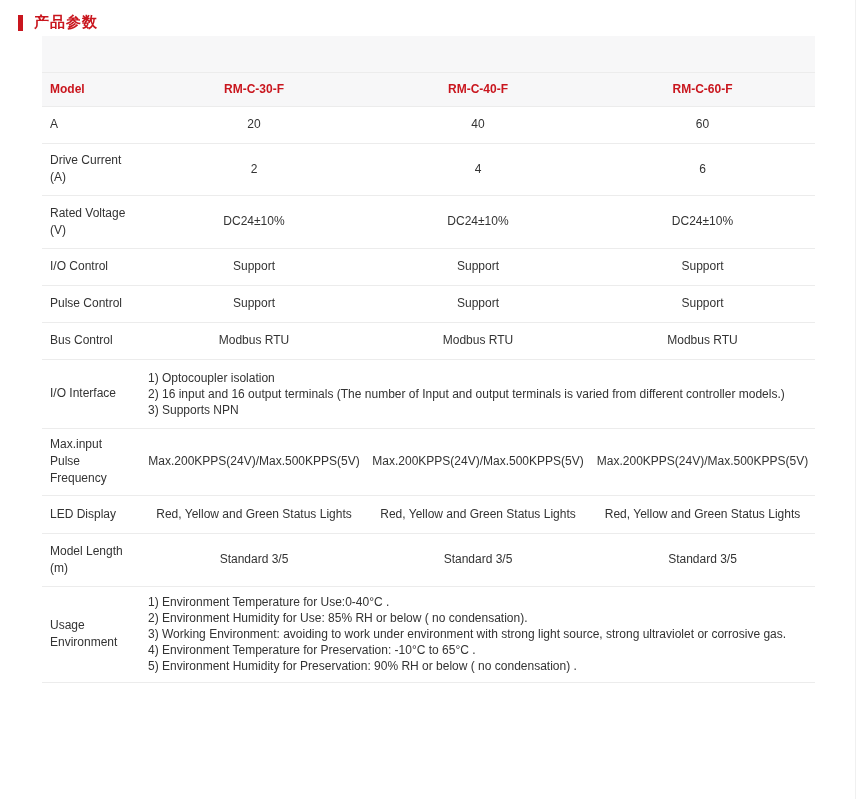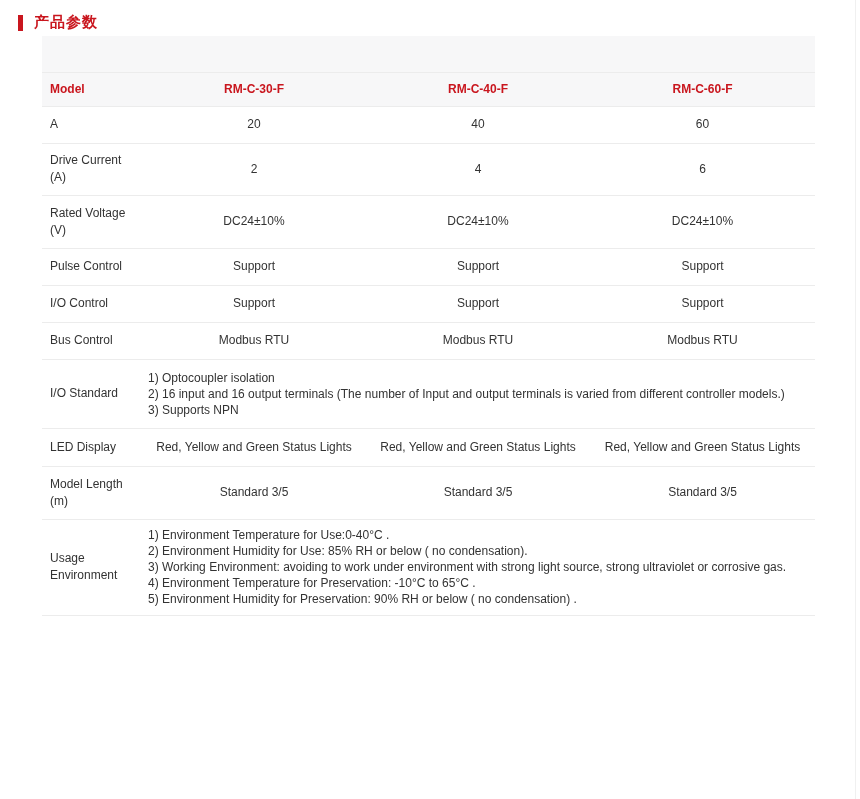--- a/index.html
+++ b/index.html
@@ -86,48 +86,56 @@
       <tr class="h53">
         <th>Rated Voltage
 (V)</th>
         <td>DC24±10%</td>
         <td>DC24±10%</td>
         <td>DC24±10%</td>
       </tr>
 
 
       <tr class="h37">
-        <th>Pulse Control</th>
+        <th>I/O Control</th>
         <td>Support</td>
         <td>Support</td>
         <td>Support</td>
       </tr>
 
       <tr class="h37">
-        <th>I/O Control</th>
+        <th>Pulse Control</th>
         <td>Support</td>
         <td>Support</td>
         <td>Support</td>
       </tr>
 
       <tr class="h37">
         <th>Bus Control</th>
         <td>Modbus RTU</td>
         <td>Modbus RTU</td>
         <td>Modbus RTU</td>
       </tr>
 
 
       <tr class="h69">
-        <th>I/O Standard</th>
+        <th>I/O Interface</th>
         <td class="span-cell" colspan="3">1) Optocoupler isolation
 2) 16 input and 16 output terminals (The number of Input and output terminals is varied from different controller models.)
 3) Supports NPN</td>
       </tr>
 
+      <tr class="h67">
+        <th>Max.input
+Pulse
+Frequency</th>
+        <td>Max.200KPPS(24V)/Max.500KPPS(5V)</td>
+        <td>Max.200KPPS(24V)/Max.500KPPS(5V)</td>
+        <td>Max.200KPPS(24V)/Max.500KPPS(5V)</td>
+      </tr>
 
       <tr class="h38">
         <th>LED Display</th>
         <td>Red, Yellow and Green Status Lights</td>
         <td>Red, Yellow and Green Status Lights</td>
         <td>Red, Yellow and Green Status Lights</td>
       </tr>
 
       <tr class="h53">
         <th>Model Length

